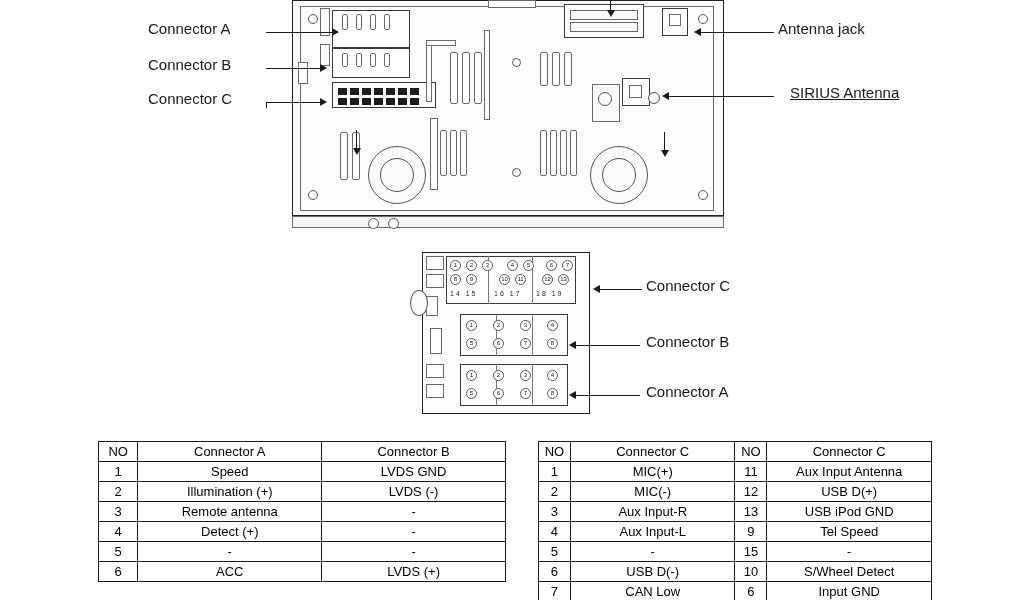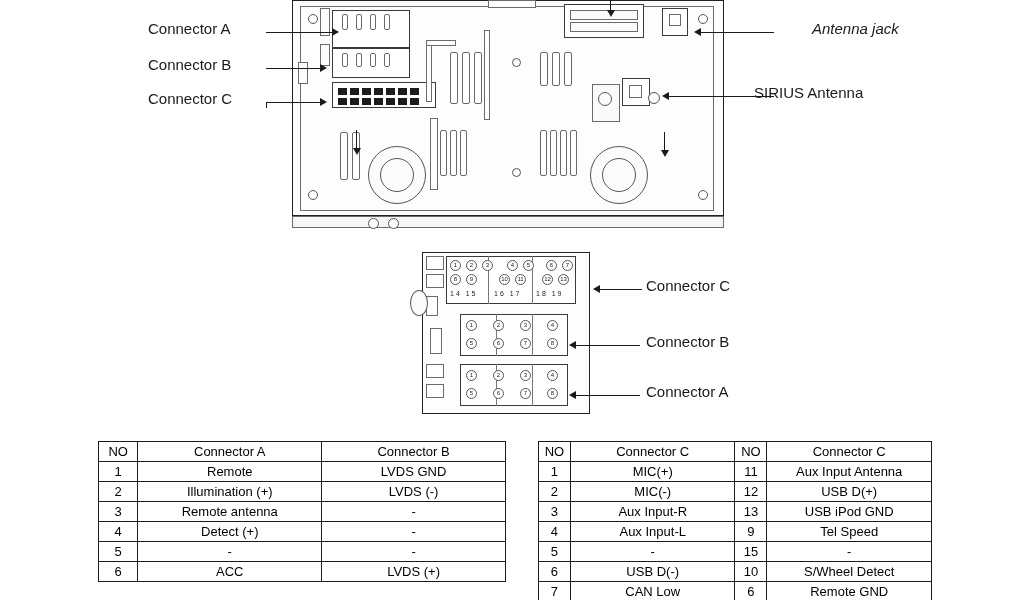--- a/index.html
+++ b/index.html
@@ -277,25 +277,25 @@
 
   <div class="callout" style="left:148px; top:56px;">Connector B</div>
   <div class="lead h" style="left:266px; top:68px; width:56px;"></div>
   <div class="arrow-right" style="left:320px; top:64px;"></div>
 
   <div class="callout" style="left:148px; top:90px;">Connector C</div>
   <div class="lead h" style="left:266px; top:102px; width:56px;"></div>
   <div class="lead v" style="left:266px; top:102px; height:6px;"></div>
   <div class="arrow-right" style="left:320px; top:98px;"></div>
 
-  <div class="callout" style="left:812px; top:20px;font-style:italic;">Antenna jack</div>
+  <div class="callout" style="left:778px; top:20px;">Antenna jack</div>
   <div class="lead h" style="left:700px; top:32px; width:74px;"></div>
   <div class="arrow-left" style="left:694px; top:28px;"></div>
 
-  <div class="callout" style="left:754px; top:84px;">SIRIUS Antenna</div>
+  <div class="callout" style="left:790px; top:84px;text-decoration:underline;">SIRIUS Antenna</div>
   <div class="lead h" style="left:668px; top:96px; width:106px;"></div>
   <div class="arrow-left" style="left:662px; top:92px;"></div>
 
   <div class="lead v" style="left:610px; top:0px; height:12px;"></div>
   <div class="arrow-down" style="left:607px; top:10px;"></div>
 
   <div id="connblock">
 
     <div class="box dk" style="left:12px; top:0px; width:168px; height:162px; background:#fdfdfd;"></div>
     <div class="box thin" style="left:16px; top:4px; width:18px; height:14px; background:#fff;"></div>
@@ -379,21 +379,21 @@
     <thead>
       <tr>
         <th class="col-no">NO</th>
         <th class="col-wide">Connector A</th>
         <th class="col-wide">Connector B</th>
       </tr>
     </thead>
     <tbody>
       <tr>
         <td>1</td>
-        <td>Remote</td>
+        <td>Speed</td>
         <td>LVDS GND</td>
       </tr>
       <tr>
         <td>2</td>
         <td>Illumination (+)</td>
         <td>LVDS (-)</td>
       </tr>
       <tr>
         <td>3</td>
         <td>Remote antenna</td>
@@ -460,18 +460,18 @@
       <tr>
         <td>6</td>
         <td>USB D(-)</td>
         <td>10</td>
         <td>S/Wheel Detect</td>
       </tr>
       <tr>
         <td>7</td>
         <td>CAN Low</td>
         <td>6</td>
-        <td>Remote GND</td>
+        <td>Input GND</td>
       </tr>
     </tbody>
   </table>
 
 </div>
 
 </body></html>

